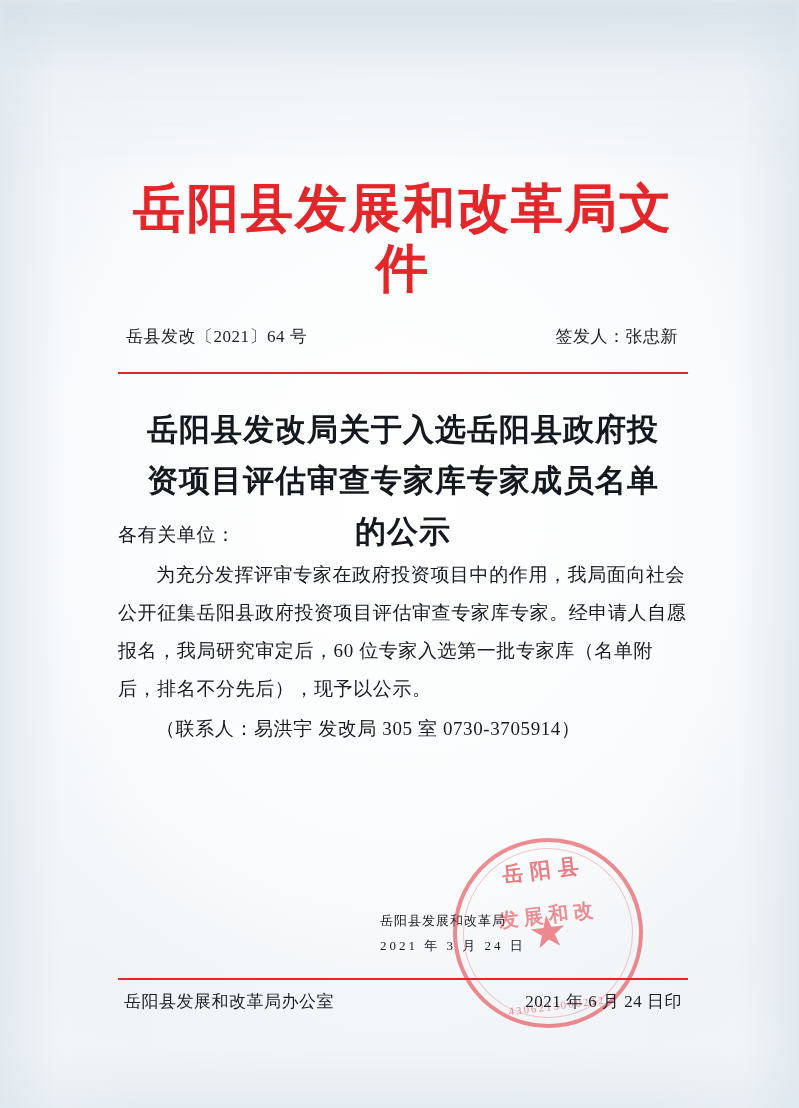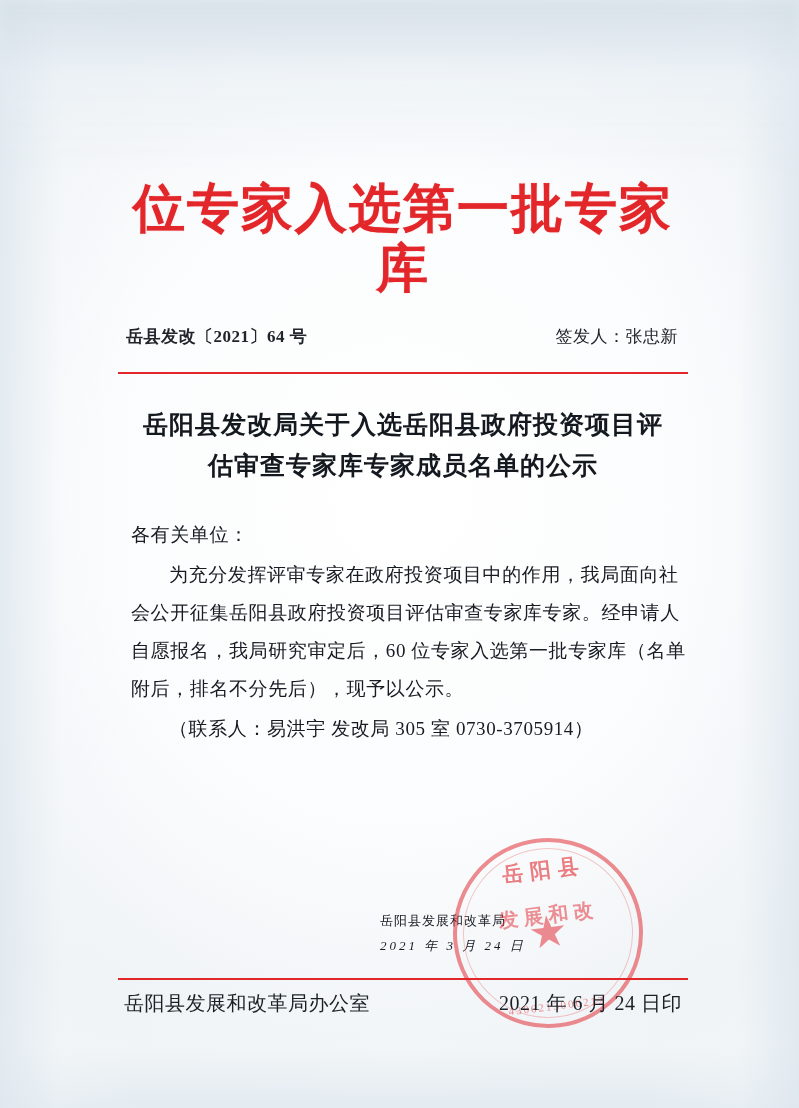--- a/index.html
+++ b/index.html
@@ -72,71 +72,71 @@
     left: 0;
     top: 325px;
     width: 570px;
     display: flex;
     justify-content: space-between;
     align-items: baseline;
     font-size: 17px;
     color: #20242b;
     letter-spacing: 0.5px;
   }
-  .doc-number { padding-left: 8px; font-weight: bold; }
+  .doc-number { padding-left: 8px; }
   .issuer { padding-right: 10px; text-align: right; }
 
   .red-rule {
     position: absolute;
     left: 0;
     top: 372px;
     width: 570px;
     height: 2px;
     background: #e3262a;
   }
 
   .title {
     position: absolute;
     left: 20px;
     top: 404px;
     width: 530px;
     text-align: center;
-    font-size: 25px;
+    font-size: 31px;
     font-weight: bold;
     line-height: 1.65;
     letter-spacing: 1px;
     color: #14181f;
     font-family: Liberation Serif, serif;
   }
 
   .body-text {
     position: absolute;
     left: 0;
     top: 516px;
     width: 570px;
     font-size: 19px;
     line-height: 2.0;
     color: #171b22;
     letter-spacing: 0.6px;
   }
-  .body-text p { margin: 0 0 2px 13px; }
+  .body-text p { margin: 0 0 2px 0; }
   .indent { text-indent: 2em; }
 
   .sign-block {
     position: absolute;
     right: 8px;
     top: 908px;
     width: 300px;
     text-align: left;
     font-size: 13px;
     line-height: 1.95;
     color: #171b22;
     letter-spacing: 1px;
   }
-  .sign-block .sign-date { letter-spacing: 3px; font-style: italic; }
+  .sign-block .sign-date { letter-spacing: 3px; }
 
   
   .seal {
     position: absolute;
     left: 335px;
     top: 838px;
     width: 182px;
     height: 182px;
     border: 4px solid rgba(226,52,60,0.62);
     border-radius: 50%;
@@ -206,37 +206,37 @@
     background: #e3262a;
   }
   .footer {
     position: absolute;
     left: 0;
     top: 990px;
     width: 570px;
     display: flex;
     justify-content: space-between;
     align-items: baseline;
-    font-size: 20px;
+    font-size: 17px;
     color: #1b1f26;
     letter-spacing: 0.5px;
   }
   .footer-left { padding-left: 6px; }
   .footer-right { padding-right: 6px; }
 </style>
 </head>
 <body>
 
 <div id="page">
   <div class="paper-tint"></div>
   <div class="blur-top"></div>
 
   <div class="content">
 
-    <div class="masthead">位专家入选第一批专家库</div>
+    <div class="masthead">岳阳县发展和改革局文件</div>
 
     <div class="doc-meta">
       <span class="doc-number">岳县发改〔2021〕64 号</span>
       <span class="issuer">签发人：张忠新</span>
     </div>
 
     <div class="red-rule"></div>
 
     <div class="title">岳阳县发改局关于入选岳阳县政府投资项目评估审查专家库专家成员名单的公示</div>
 

